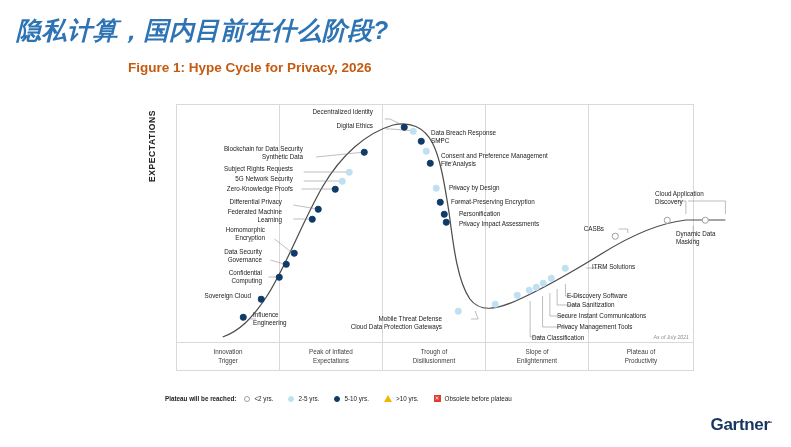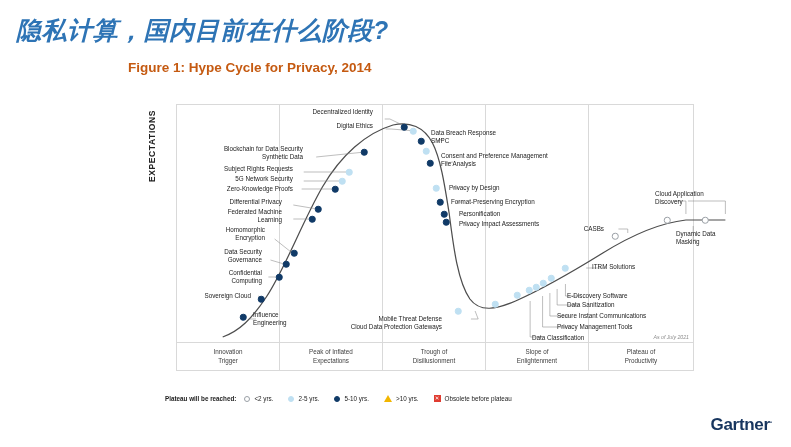--- a/index.html
+++ b/index.html
@@ -93,21 +93,21 @@
   }
   .m-x{
     width:7px;height:7px;background:#E03C31;color:#fff;font-size:5.5px;
     font-weight:bold;line-height:7px;text-align:center;
   }
 </style>
 </head>
 <body>
 
 <div id="slide-title">隐私计算，国内目前在什么阶段?</div>
-<div id="figure-title">Figure 1: Hype Cycle for Privacy, 2014</div>
+<div id="figure-title">Figure 1: Hype Cycle for Privacy, 2026</div>
 
 <div id="chart">
 
   <div id="y-axis-label">EXPECTATIONS</div>
 
   <div id="plot-frame">
     <div class="vdiv" style="left:102px;"></div>
     <div class="vdiv" style="left:205px;"></div>
     <div class="vdiv" style="left:308px;"></div>
     <div class="vdiv" style="left:411px;"></div>

